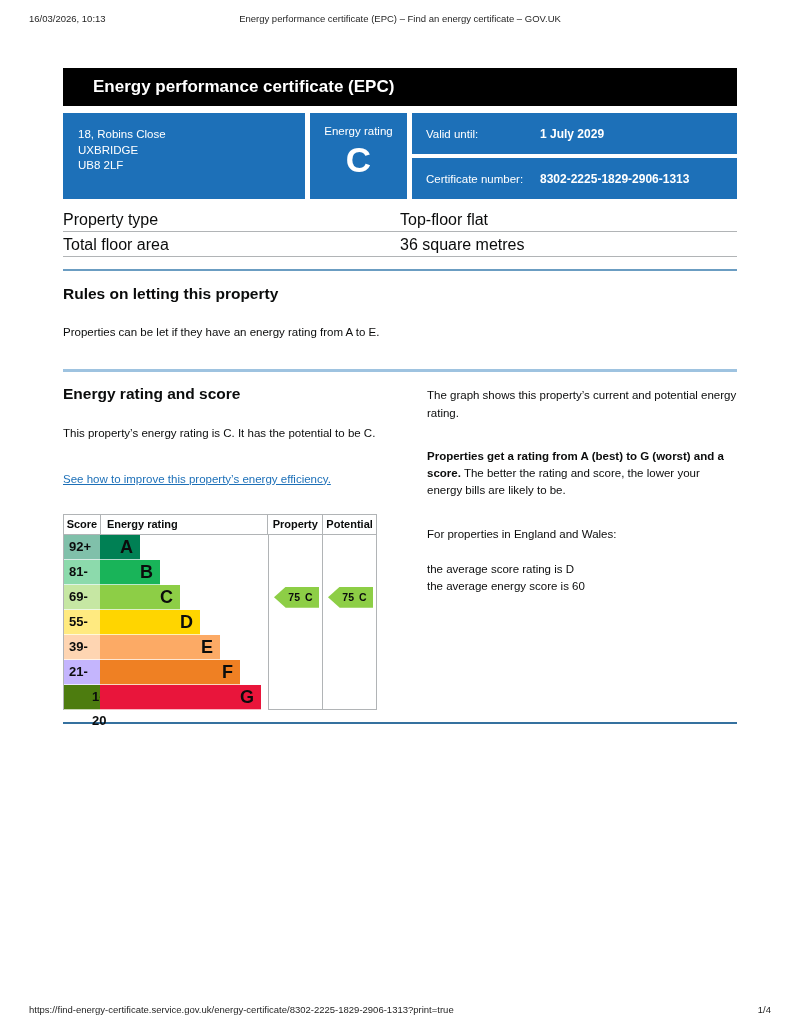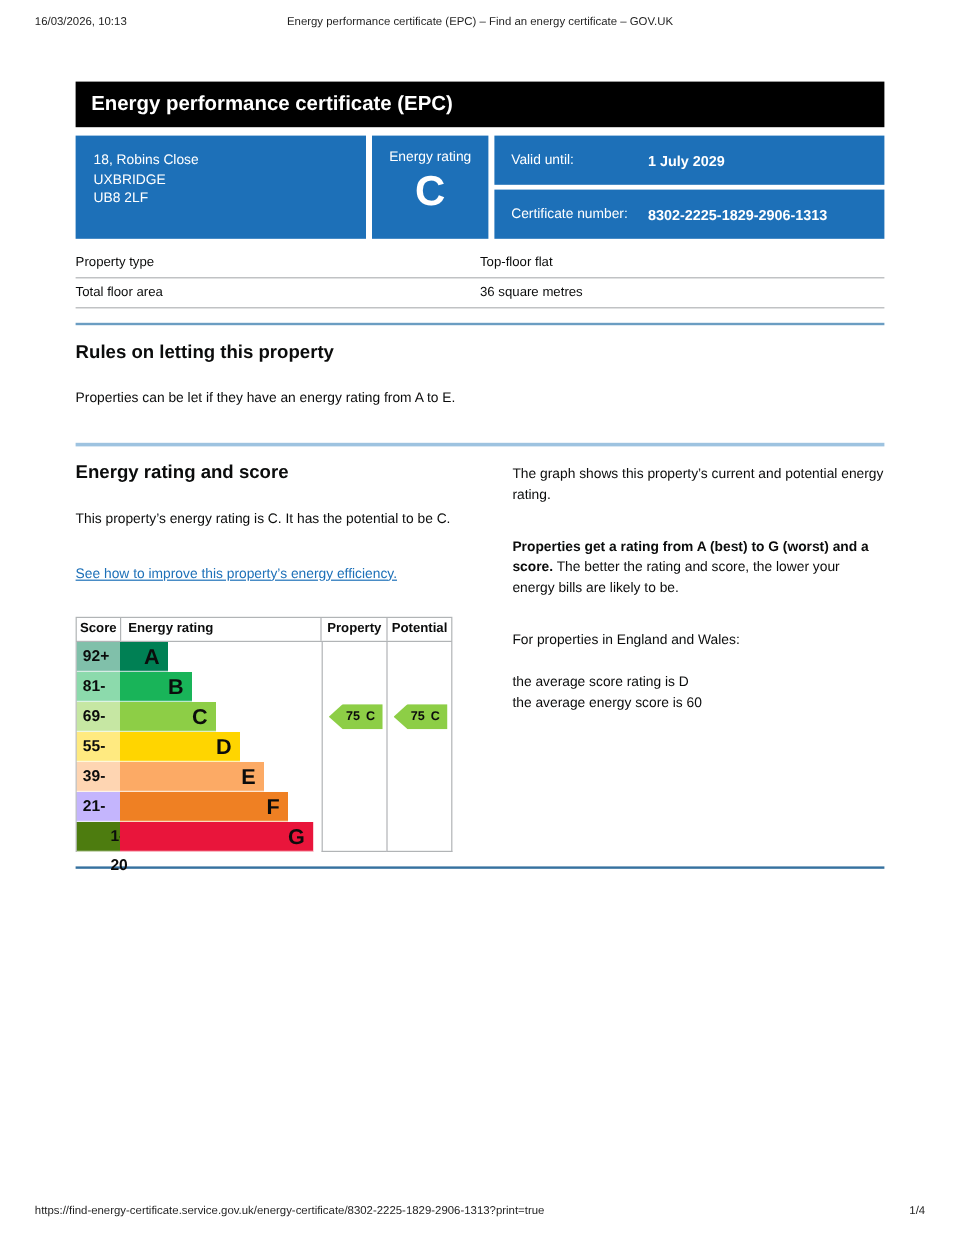--- a/index.html
+++ b/index.html
@@ -11,36 +11,36 @@
   
   .ph-date { position:absolute; top:13px; left:29px; font-size:9.5px; color:#1f1f1f; }
   .ph-title { position:absolute; top:13px; left:0; width:100%; text-align:center; font-size:9.5px; color:#1f1f1f; }
   .pf-url { position:absolute; bottom:18px; left:29px; font-size:9.5px; color:#1f1f1f; }
   .pf-page { position:absolute; bottom:18px; right:29px; font-size:9.5px; color:#1f1f1f; }
 
   
   .content { position:absolute; left:63px; top:68px; width:674px; }
 
   .banner { height:38px; background:#000; color:#fff; font-size:17px; font-weight:bold;
-            line-height:38px; padding-left:13px; }
+            line-height:38px; padding-left:30px; }
 
   .boxes { margin-top:7px; height:86px; display:flex; gap:5px;justify-content:center; }
   .box { background:#1d70b8; color:#fff; }
   .box-address { width:242px; padding:14px 0 0 15px; font-size:11.5px; line-height:1.35; }
   .box-rating { width:97px; text-align:center; padding-top:12px; }
   .box-rating .lbl { font-size:11.5px; }
   .box-rating .big { font-size:35px; font-weight:bold; line-height:1.2; margin-top:2px; }
   .box-right { flex:1; display:flex; flex-direction:column; gap:4px; }
   .box-kv { flex:1; display:flex; align-items:center; padding-left:14px; font-size:11.5px; }
   .box-kv .k { width:114px; }
   .box-kv .v { font-weight:bold; font-size:12px; }
 
   .ptable { margin-top:8px; }
   .ptable .row { display:grid; grid-template-columns:337px 1fr; height:25px; line-height:25px;
-                 font-size:11px; border-bottom:1px solid #b1b4b6; }
+                 font-size:16px; border-bottom:1px solid #b1b4b6; }
 
   .divider-1 { margin-top:12px; border-top:2px solid #6b9dc2; }
   .divider-2 { margin-top:28px; border-top:3px solid #9ec3e0; }
   .divider-3 { margin-top:12px; border-top:2px solid #35719f; }
 
   h2 { font-size:15.5px; font-weight:bold; color:#0b0c0c; }
   .h2-rules { margin-top:14px; }
   .p-body { font-size:11.5px; line-height:1.5; }
   .p-rules-1 { margin-top:21px; }
   .p-rules-2 { margin-top:19px; }

